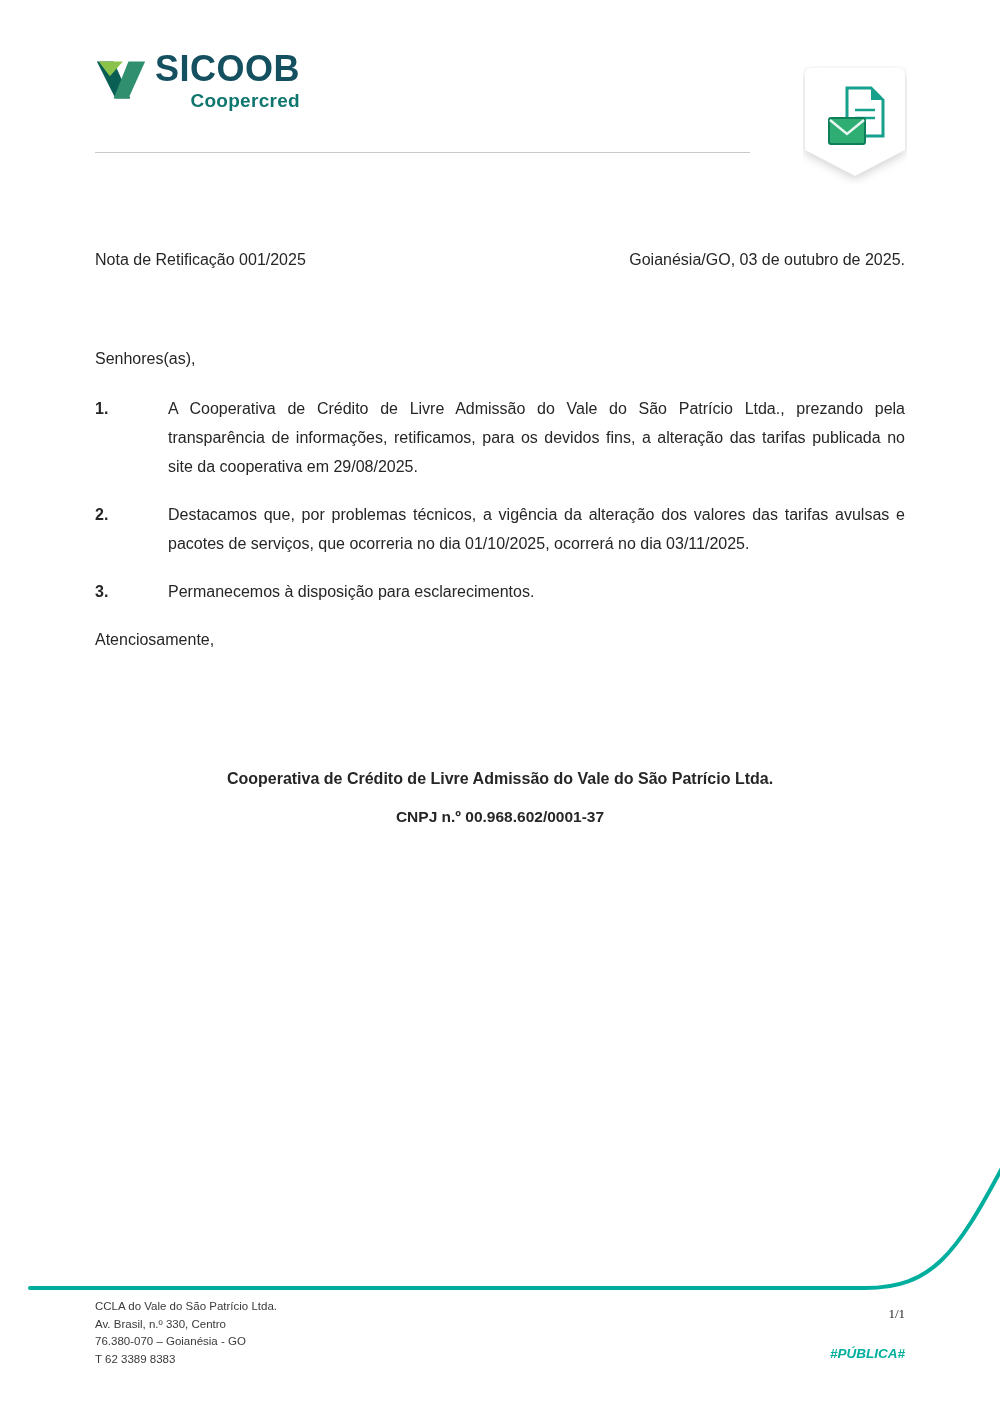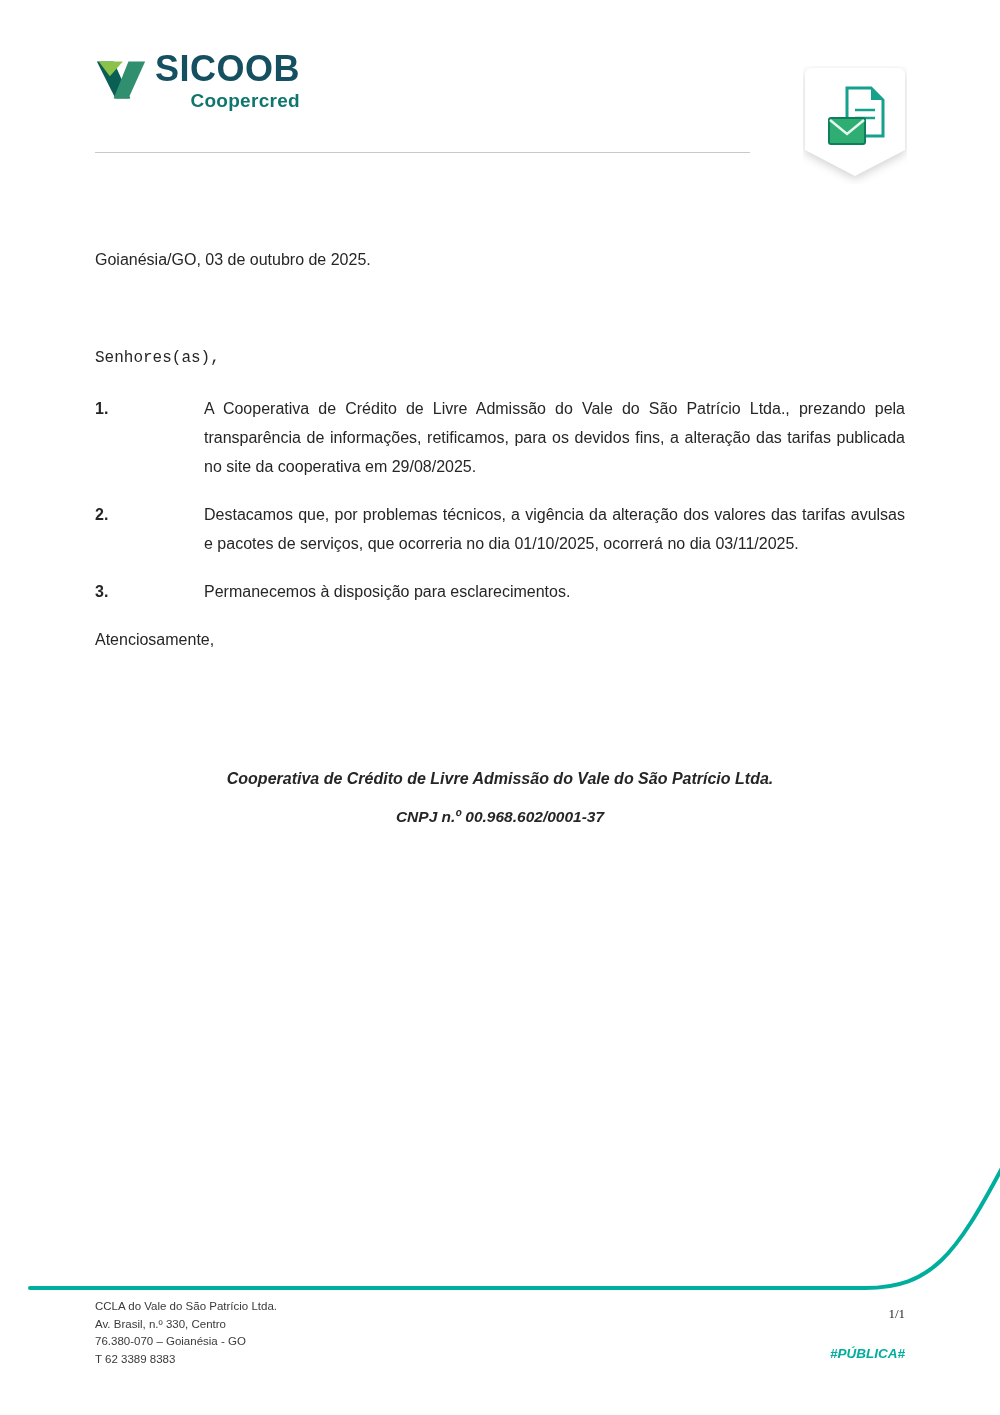--- a/index.html
+++ b/index.html
@@ -70,38 +70,36 @@
   .meta-row {
     display: flex;
     justify-content: space-between;
     align-items: baseline;
   }
   .doc-title {
     margin-top: 58px;
     font-size: 16px;
     font-weight: 700;
   }
-  .salutation { margin-top: 70px; font-family: Liberation Mono, monospace; }
+  .salutation { margin-top: 70px; }
   .items { margin-top: 21px; list-style: none; }
   .item { display: flex; margin-bottom: 19px; }
   .item-num {
     flex: 0 0 73px;
     font-weight: 700;
   }
   .item-text {
     flex: 1;
     text-align: justify;
-    margin-left: 36px;
   }
   .closing { margin-top: 18px; }
   .signature {
     margin-top: 110px;
     text-align: center;
     font-weight: 700;
-    font-style: italic;
   }
   .signature-line1 { font-size: 16px; }
   .signature-line2 { font-size: 15.5px; margin-top: 9px; }
 
   
   .swoosh {
     position: absolute;
     left: 0;
     top: 1120px;
     width: 1000px;
@@ -163,20 +161,21 @@
       <line x1="52" y1="52" x2="72" y2="52" stroke="#17a08c" stroke-width="2.5"></line>
 
       <rect x="26" y="52" width="36" height="26" rx="2" fill="#2fae74" stroke="#0f7e5a" stroke-width="2"></rect>
       <polyline points="27,54 44,68 61,54" fill="none" stroke="#e8f7f0" stroke-width="2.5"></polyline>
     </svg>
   </div>
 
   <main class="content">
 
     <div class="meta-row">
+      <span>Nota de Retificação 001/2025</span>
       <span>Goianésia/GO, 03 de outubro de 2025.</span>
     </div>
 
 
     <p class="salutation">Senhores(as),</p>
 
     <ol class="items">
       <li class="item">
         <span class="item-num">1.</span>
         <span class="item-text">A Cooperativa de Crédito de Livre Admissão do Vale do São Patrício Ltda., prezando pela transparência de informações, retificamos, para os devidos fins, a alteração das tarifas publicada no site da cooperativa em 29/08/2025.</span>

